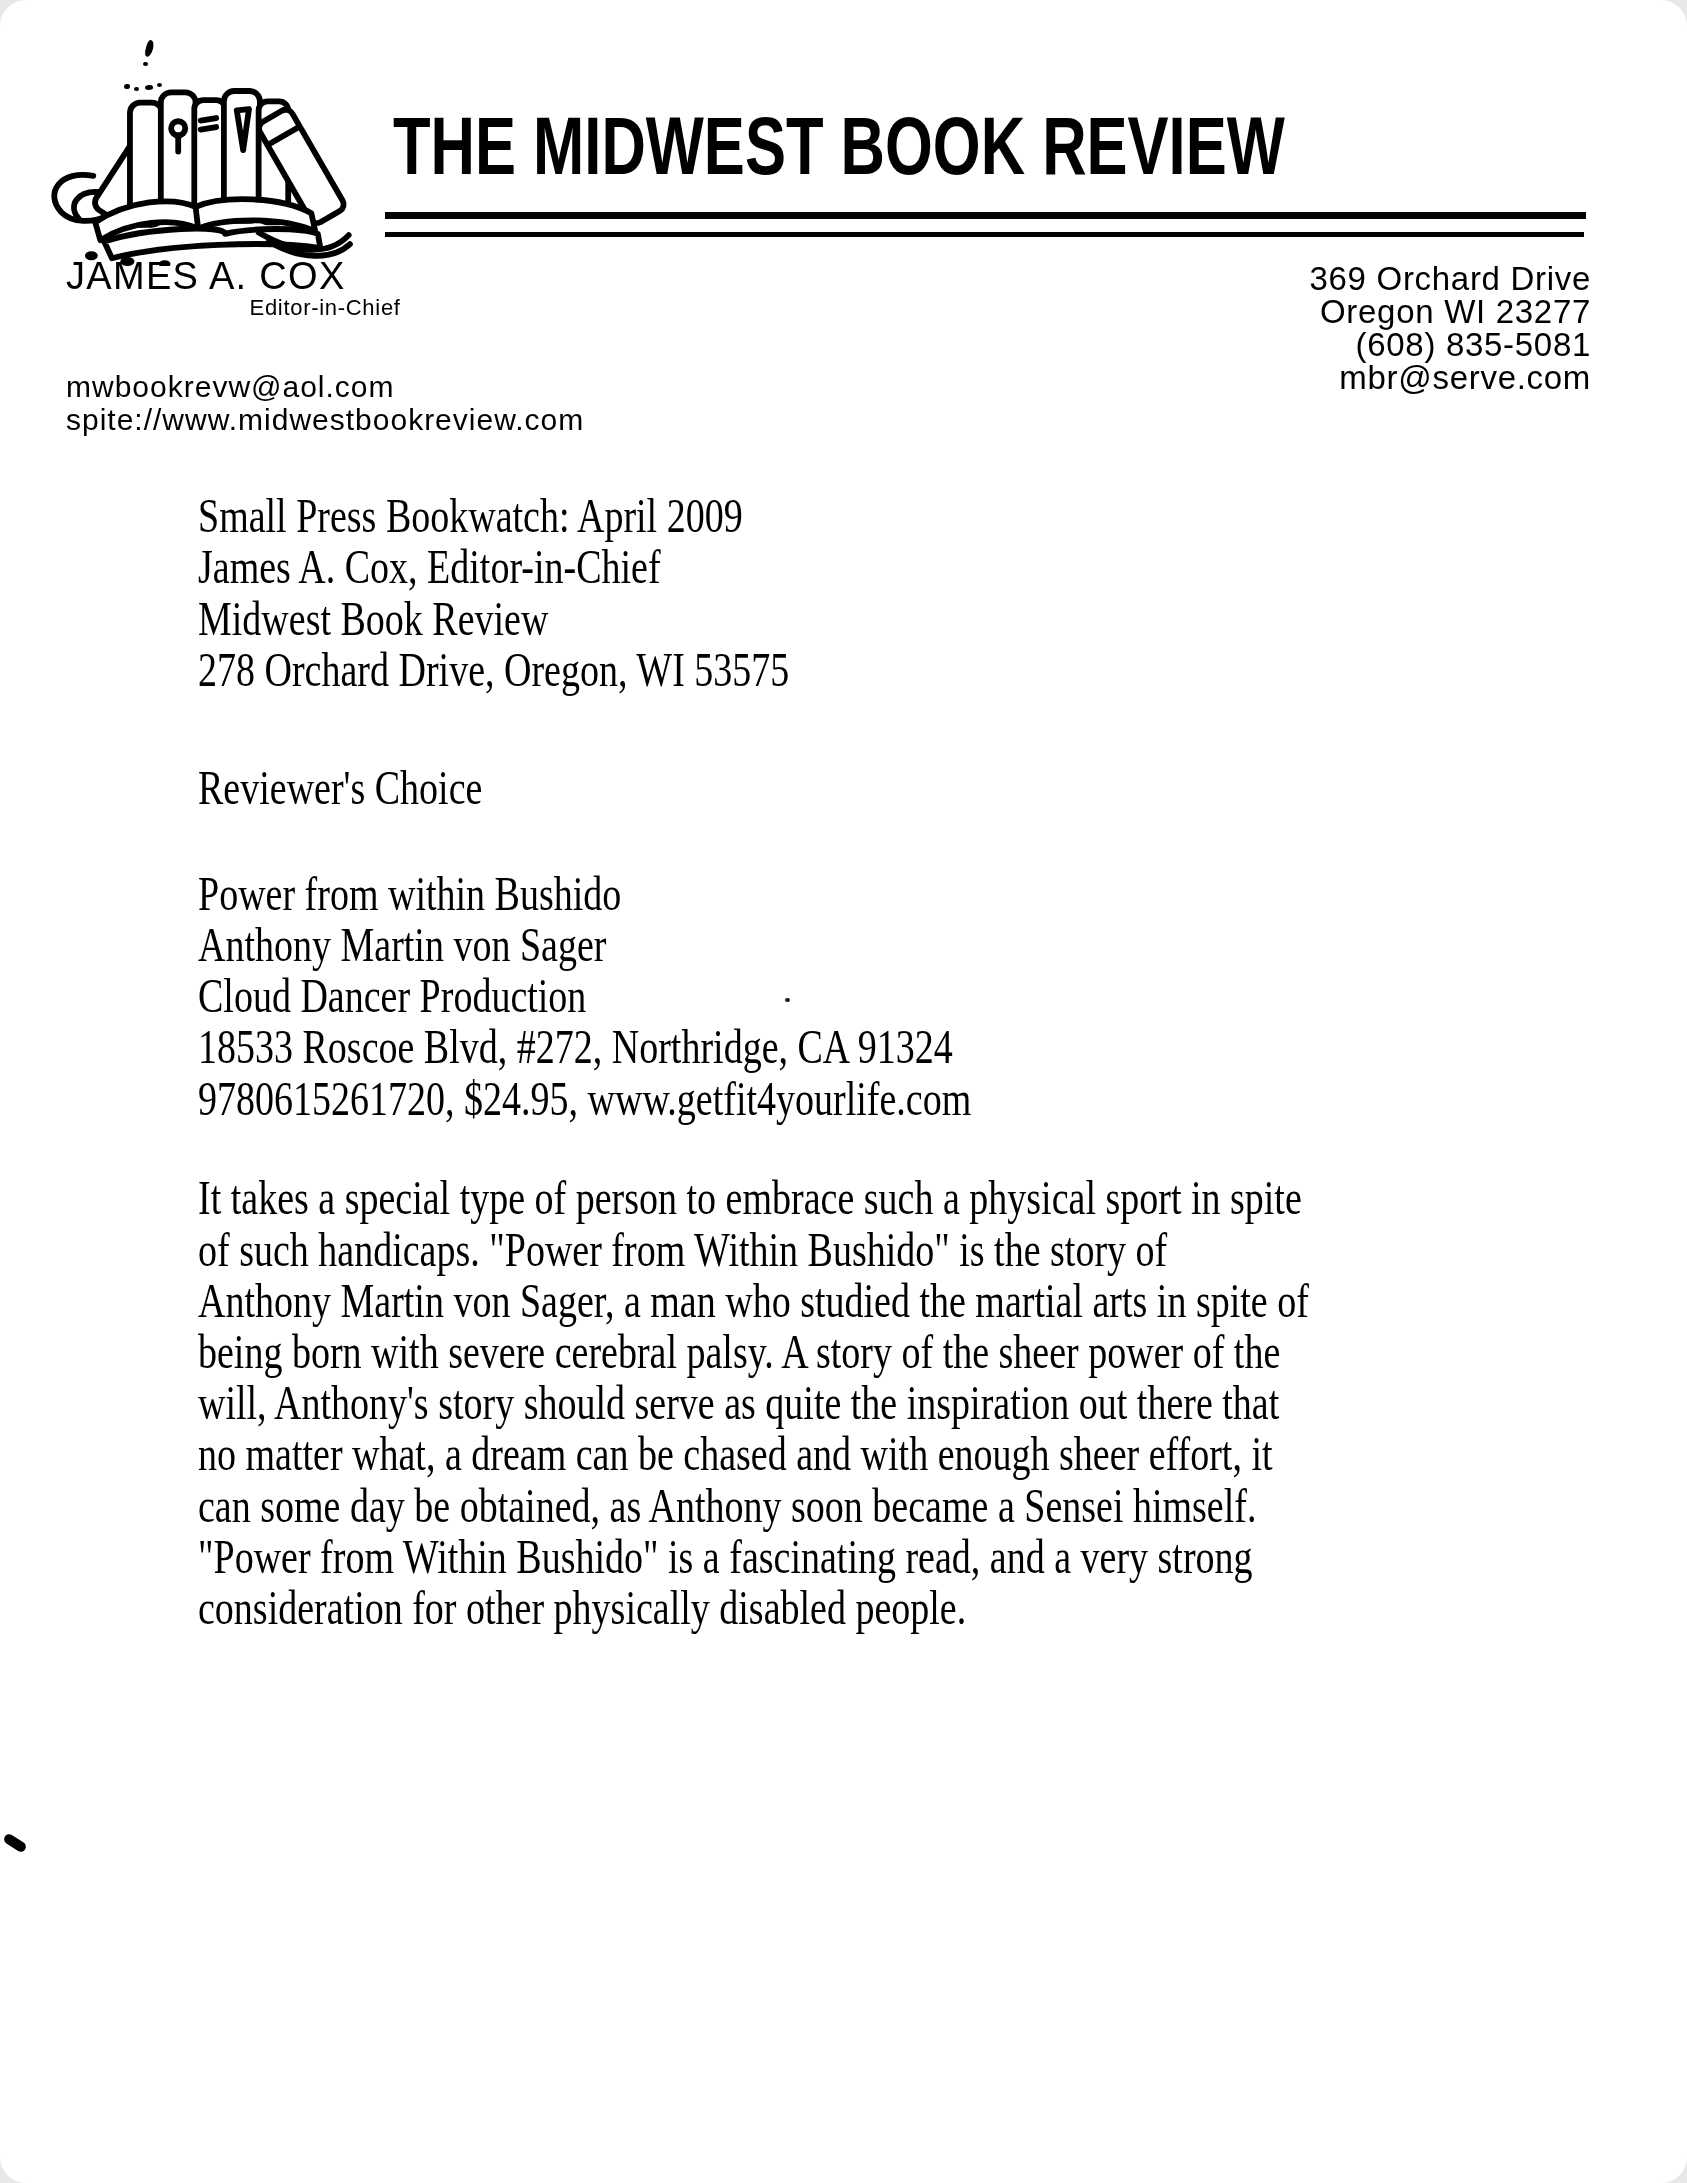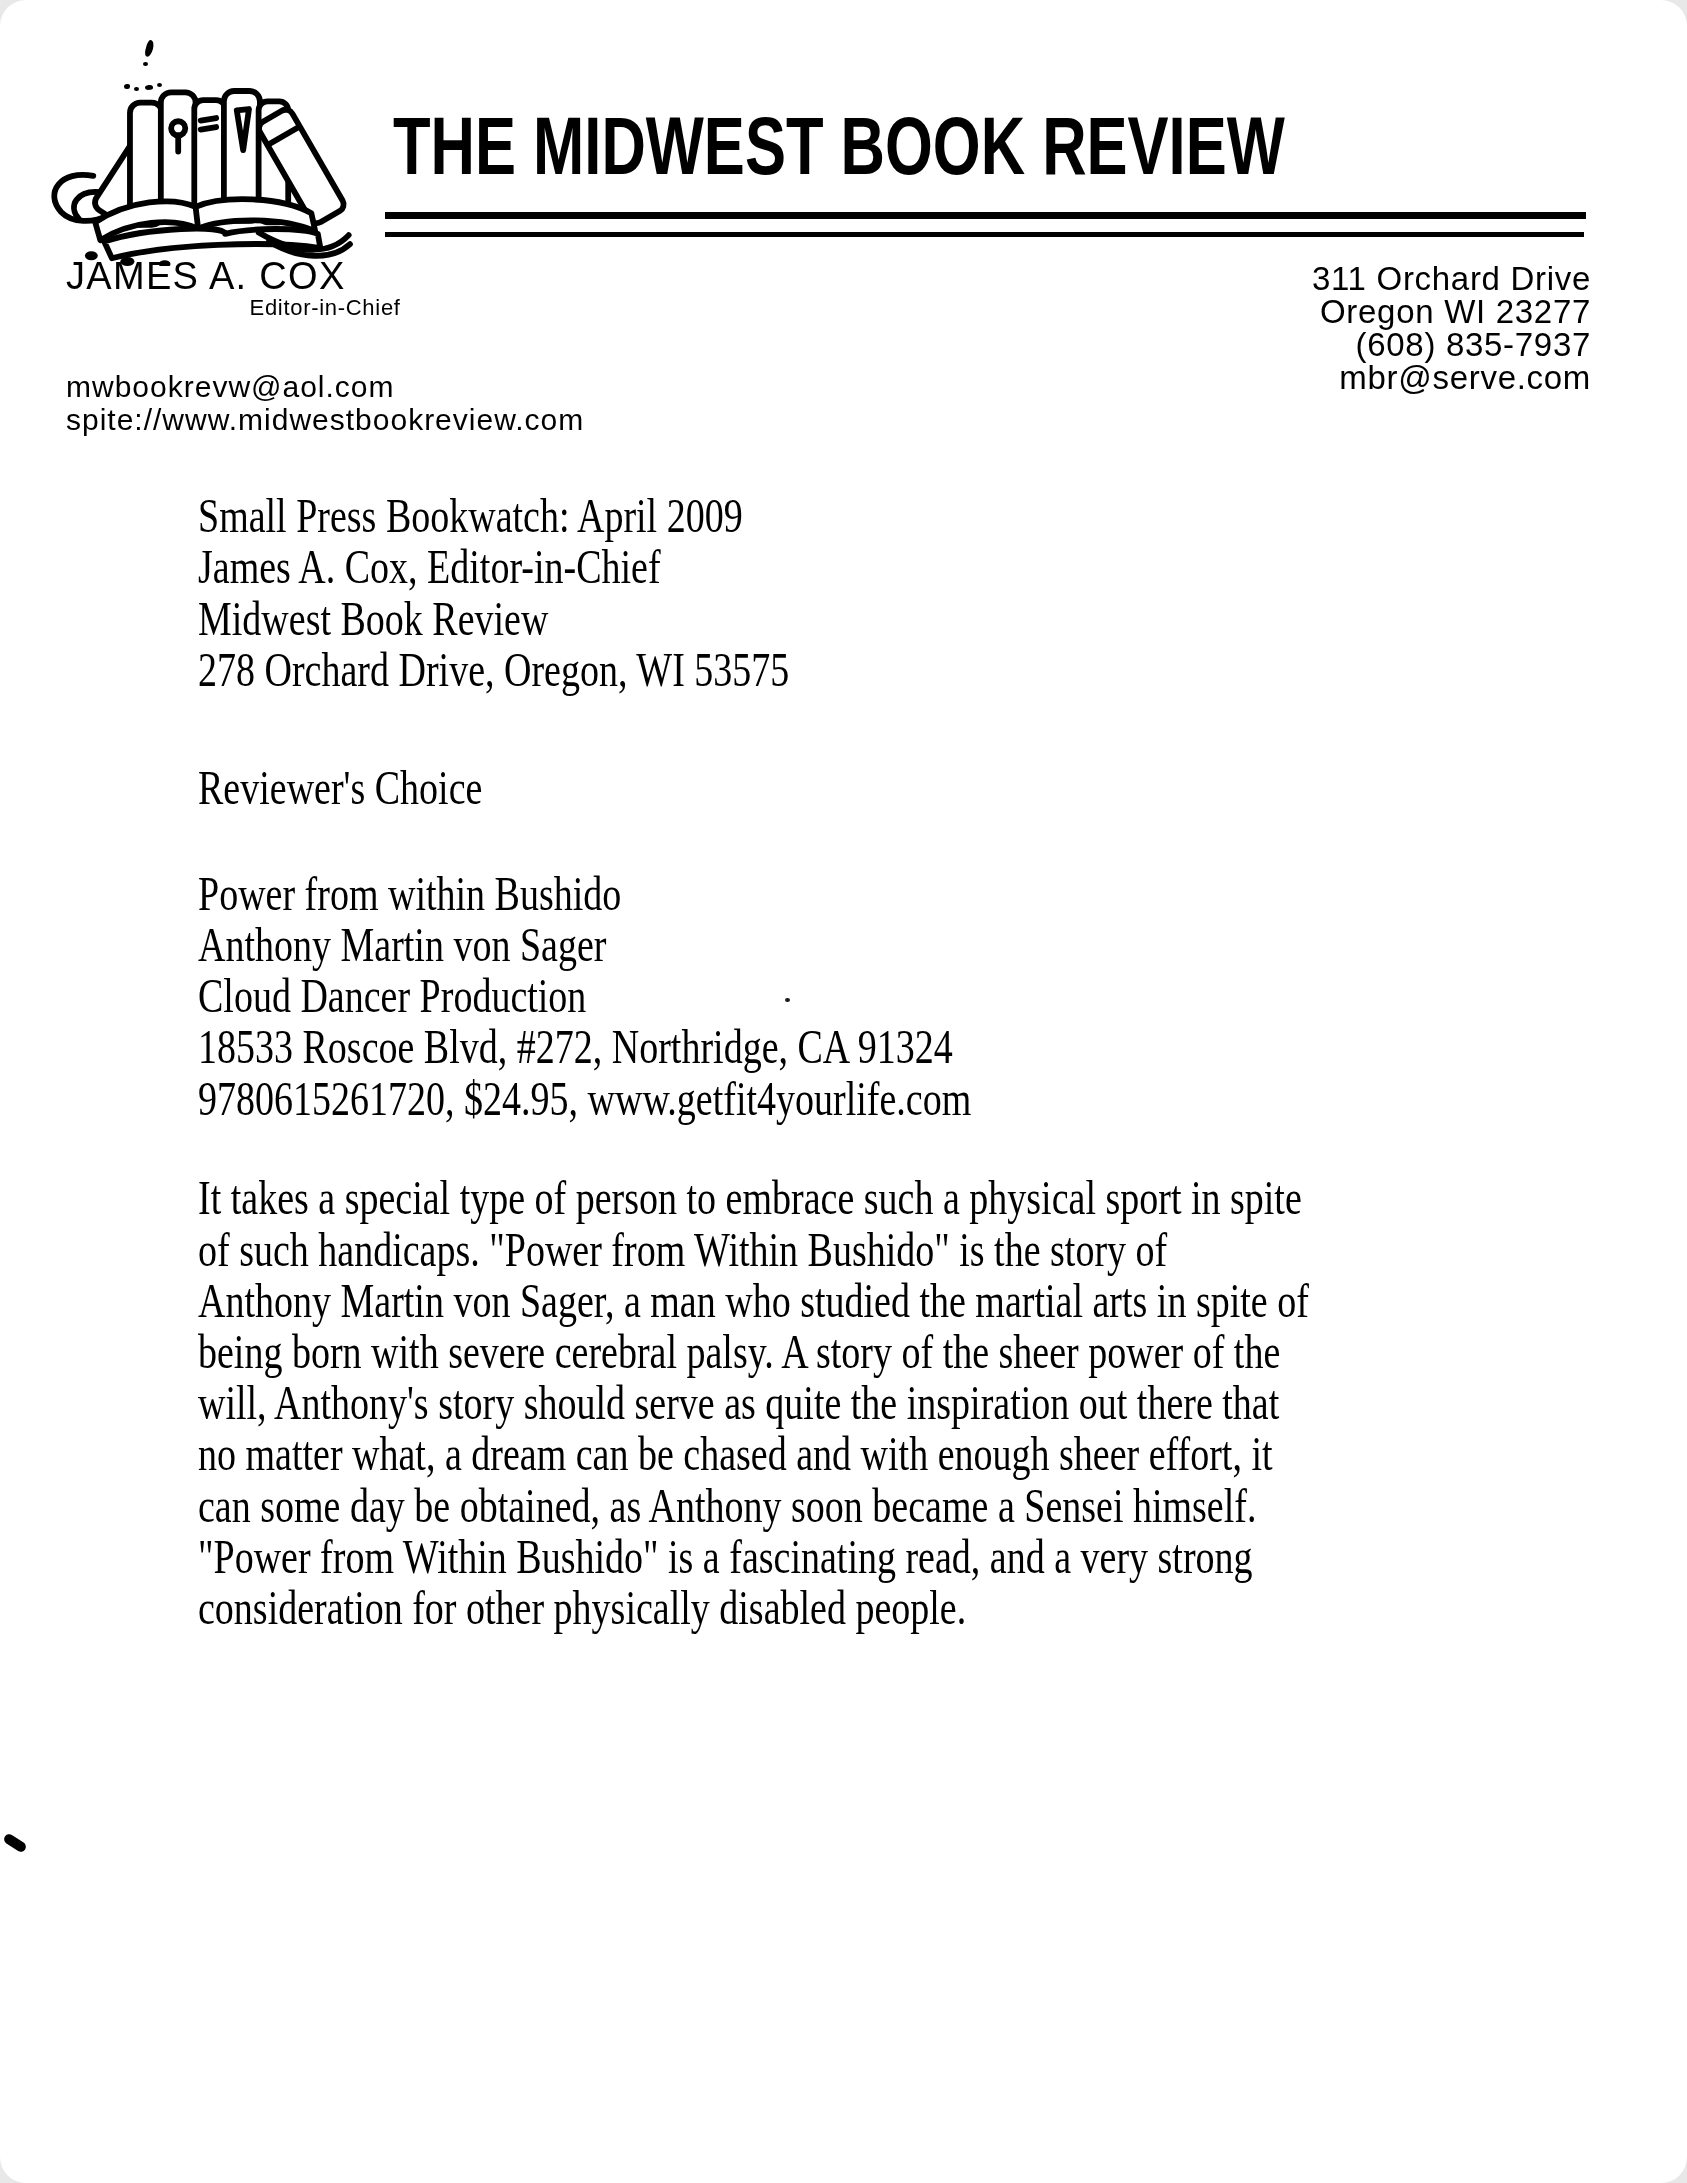--- a/index.html
+++ b/index.html
@@ -129,23 +129,23 @@
   <div class="rule rule-bottom"></div>
 
   <div class="contact-left">
     <div class="cl-name">JAMES A. COX</div>
     <div class="cl-role">Editor-in-Chief</div>
     <div class="cl-email">mwbookrevw@aol.com</div>
     <div class="cl-site">spite://www.midwestbookreview.com</div>
   </div>
 
   <div class="contact-right">
-    <div class="cr-line">311 Orchard Drive</div>
+    <div class="cr-line">369 Orchard Drive</div>
     <div class="cr-line">Oregon WI 23277</div>
-    <div class="cr-line">(608) 835-7937</div>
+    <div class="cr-line">(608) 835-5081</div>
     <div class="cr-line">mbr@serve.com</div>
   </div>
 
   <div class="letter-body">
 
     <div class="block-header">
       <div class="line">Small Press Bookwatch: April 2009</div>
       <div class="line">James A. Cox, Editor-in-Chief</div>
       <div class="line">Midwest Book Review</div>
       <div class="line">278 Orchard Drive, Oregon, WI 53575</div>

